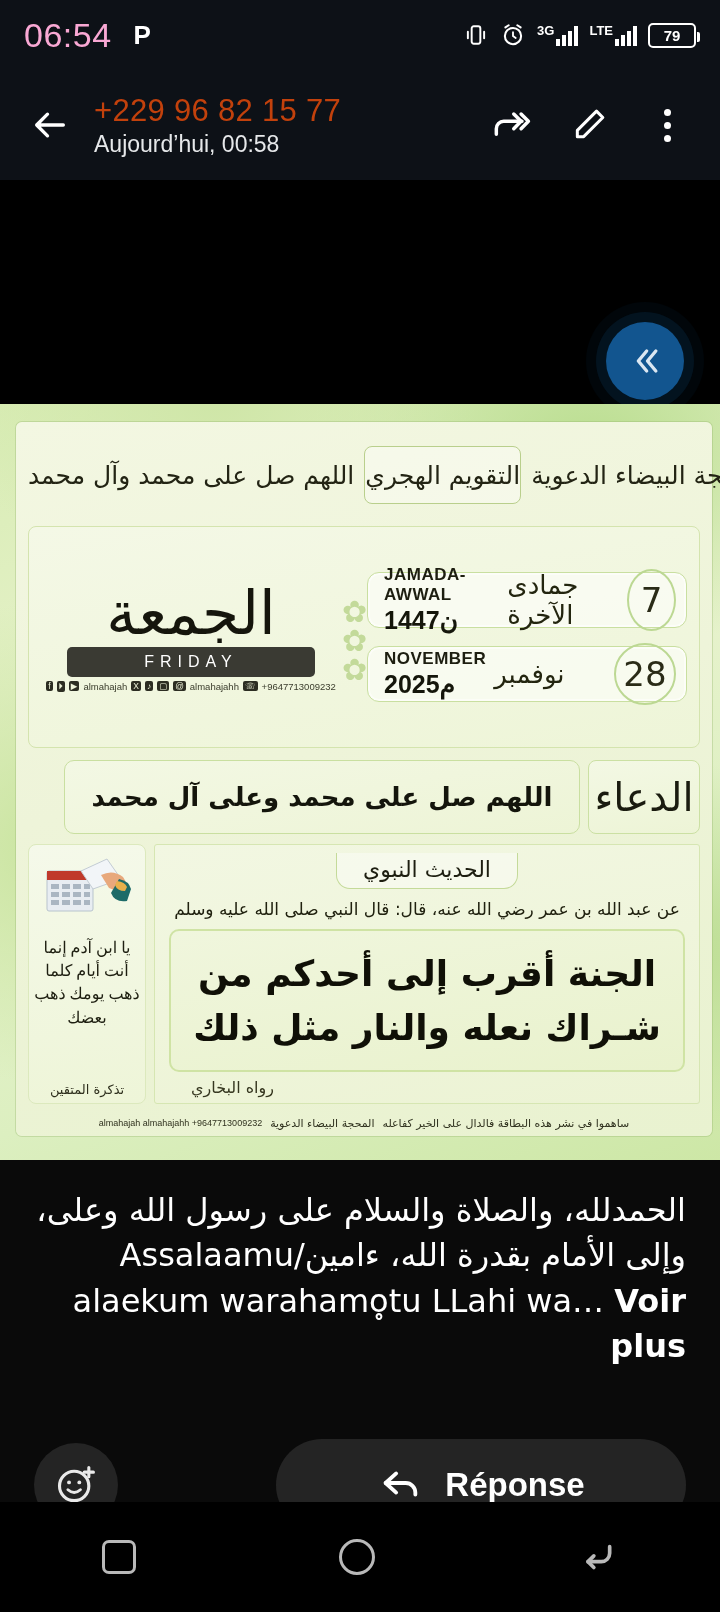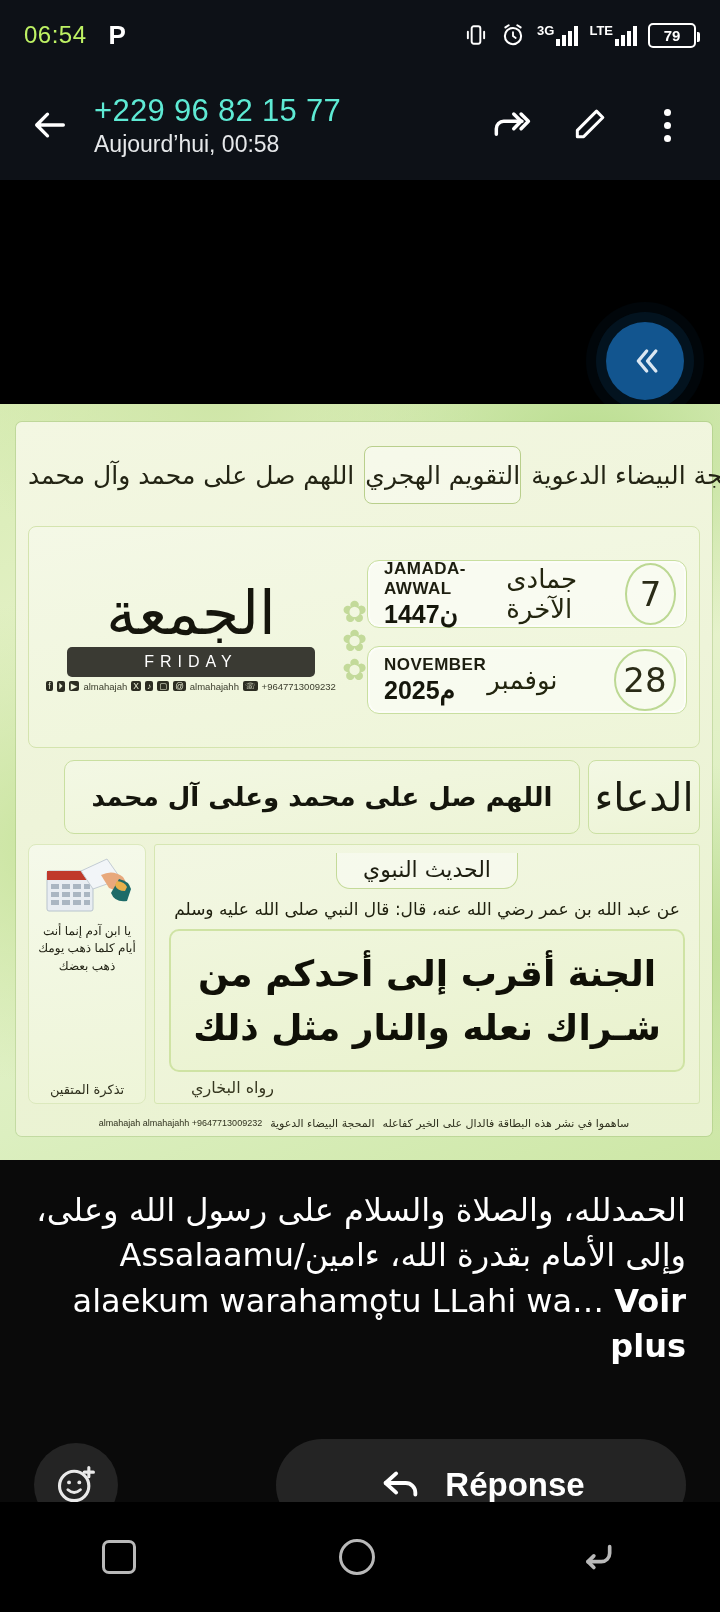--- a/index.html
+++ b/index.html
@@ -9,21 +9,21 @@
     font-family:"Liberation Sans", sans-serif;
     color:#fff; overflow:hidden; position:relative;
   }
 
   
   .statusbar {
     height:70px; background:#0d1117;
     display:flex; align-items:center;
     padding:0 24px; gap:14px;
   }
-  .sb-time { font-size:24px; letter-spacing:.5px; color:#bef264; }
+  .sb-time { font-size:34px; letter-spacing:.5px; color:#f9a8d4; }
   .sb-p { font-size:26px; font-weight:700; color:#fff; margin-left:8px; }
   .sb-right { margin-left:auto; display:flex; align-items:center; gap:11px; }
   .sb-icon { display:flex; align-items:flex-end; }
   .bars { display:flex; align-items:flex-end; gap:2px; height:22px; }
   .bars i { display:block; width:4px; background:#fff; }
   .bars i:nth-child(1){height:7px;} .bars i:nth-child(2){height:11px;}
   .bars i:nth-child(3){height:15px;} .bars i:nth-child(4){height:20px;}
   .neticon { display:flex; align-items:flex-end; gap:2px; }
   .netlabel { font-size:13px; font-weight:700; line-height:1; margin-bottom:9px; }
   .battery {
@@ -36,21 +36,21 @@
     width:3px; height:10px; background:#fff; border-radius:0 2px 2px 0;
   }
 
   
   .appbar {
     height:110px; background:#0d1117;
     display:flex; align-items:center; padding:0 22px; gap:6px;
   }
   .back { width:56px; height:56px; display:flex; align-items:center; justify-content:center; }
   .titles { margin-left:10px; display:flex; flex-direction:column; gap:2px; }
-  .t-main { font-size:31px; color:#5eead4; letter-spacing:.3px; }
+  .t-main { font-size:31px; color:#c2410c; letter-spacing:.3px; }
   .t-sub { font-size:23px; color:#e6e8ea; }
   .appbar-actions { margin-left:auto; display:flex; align-items:center; gap:28px; padding-right:6px; }
   .act { width:50px; height:50px; display:flex; align-items:center; justify-content:center; }
   .kebab { display:flex; flex-direction:column; gap:6px; align-items:center; }
   .kebab span { width:7px; height:7px; border-radius:50%; background:#fff; }
 
   
   .viewer { position:relative; background:#000; height:980px; }
   .blackpad { height:224px; background:#000; }
 
@@ -99,23 +99,23 @@
 
   
   .cal-mid {
     margin:12px 12px 0; flex:0 0 auto; height:222px;
     background:linear-gradient(170deg,#f4f8e6,#eef5d8);
     border:1px solid #d4e4ae; border-radius:8px;
     display:flex; align-items:stretch; padding:14px 12px;
   }
   .dates { width:320px; display:flex; flex-direction:column; justify-content:center; gap:18px; }
   .daterow {
-    height:68px; border:1.6px solid #c9dfa0; border-radius:12px;
+    height:56px; border:1.6px solid #c9dfa0; border-radius:12px;
     background:rgba(255,255,255,.55);
-    display:flex; align-items:center; padding:0 10px; gap:1px;
+    display:flex; align-items:center; padding:0 10px; gap:8px;
     box-shadow:inset 0 0 0 2px rgba(255,255,255,.5);
   }
   .dnum {
     width:62px; height:62px; border-radius:50%;
     border:2px solid #bcd893; color:#2a2b17;
     display:flex; align-items:center; justify-content:center;
     font-size:34px; font-weight:400; margin-left:auto;
     font-family:"DejaVu Sans", sans-serif;
   }
   .dar { font-family:"DejaVu Sans", sans-serif; font-size:26px; color:#23250f; }
@@ -192,22 +192,22 @@
   .narrated { align-self:flex-start; margin-top:6px; font-family:"DejaVu Sans", sans-serif;
     font-size:16px; color:#35361f; padding-left:22px; }
 
   .hadith-side {
     width:118px; border:1px solid #dce9bd; border-radius:8px;
     background:linear-gradient(175deg,#f5f9ea,#eef5d8);
     display:flex; flex-direction:column; align-items:center; padding:10px 4px 6px;
   }
   .tearoff { width:92px; height:64px; position:relative; }
   .side-ar {
-    margin-top:4px; font-family:Liberation Sans, sans-serif;
-    font-size:12px; color:#1e1f11; text-align:center; line-height:1.45; direction:rtl;
+    margin-top:17px; font-family:Liberation Serif, serif;
+    font-size:16px; color:#1e1f11; text-align:center; line-height:1.45; direction:rtl;
   }
   .side-foot { margin-top:auto; font-family:"DejaVu Sans", sans-serif; font-size:13px; color:#2d2e1c; }
 
   
   .cal-foot {
     margin:6px 12px 0; height:26px; display:flex; align-items:center;
     justify-content:center; gap:8px; font-size:9px; color:#30321f; white-space:nowrap;
   }
   .cal-foot .fa { font-family:"DejaVu Sans", sans-serif; font-size:11px; }
 

